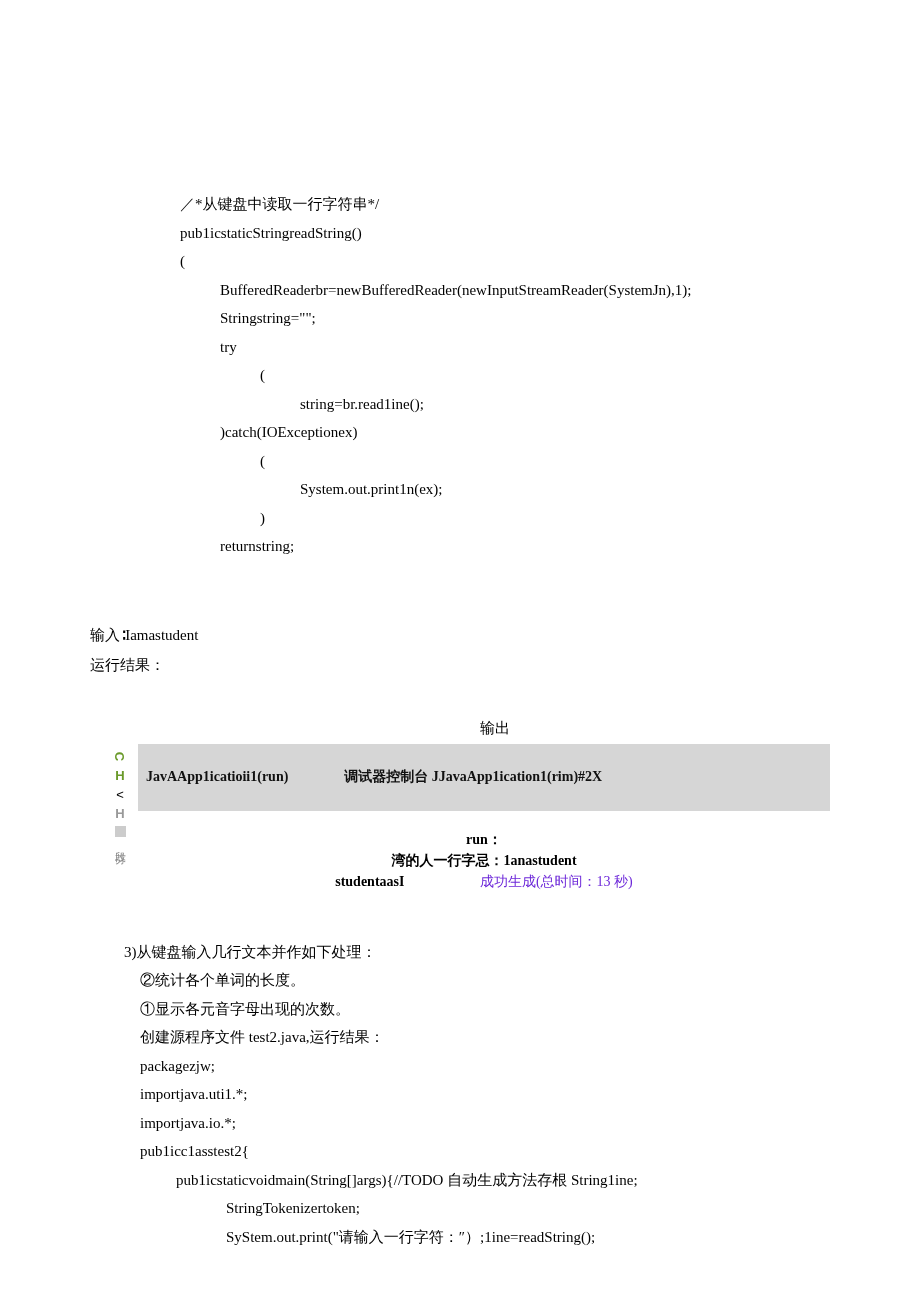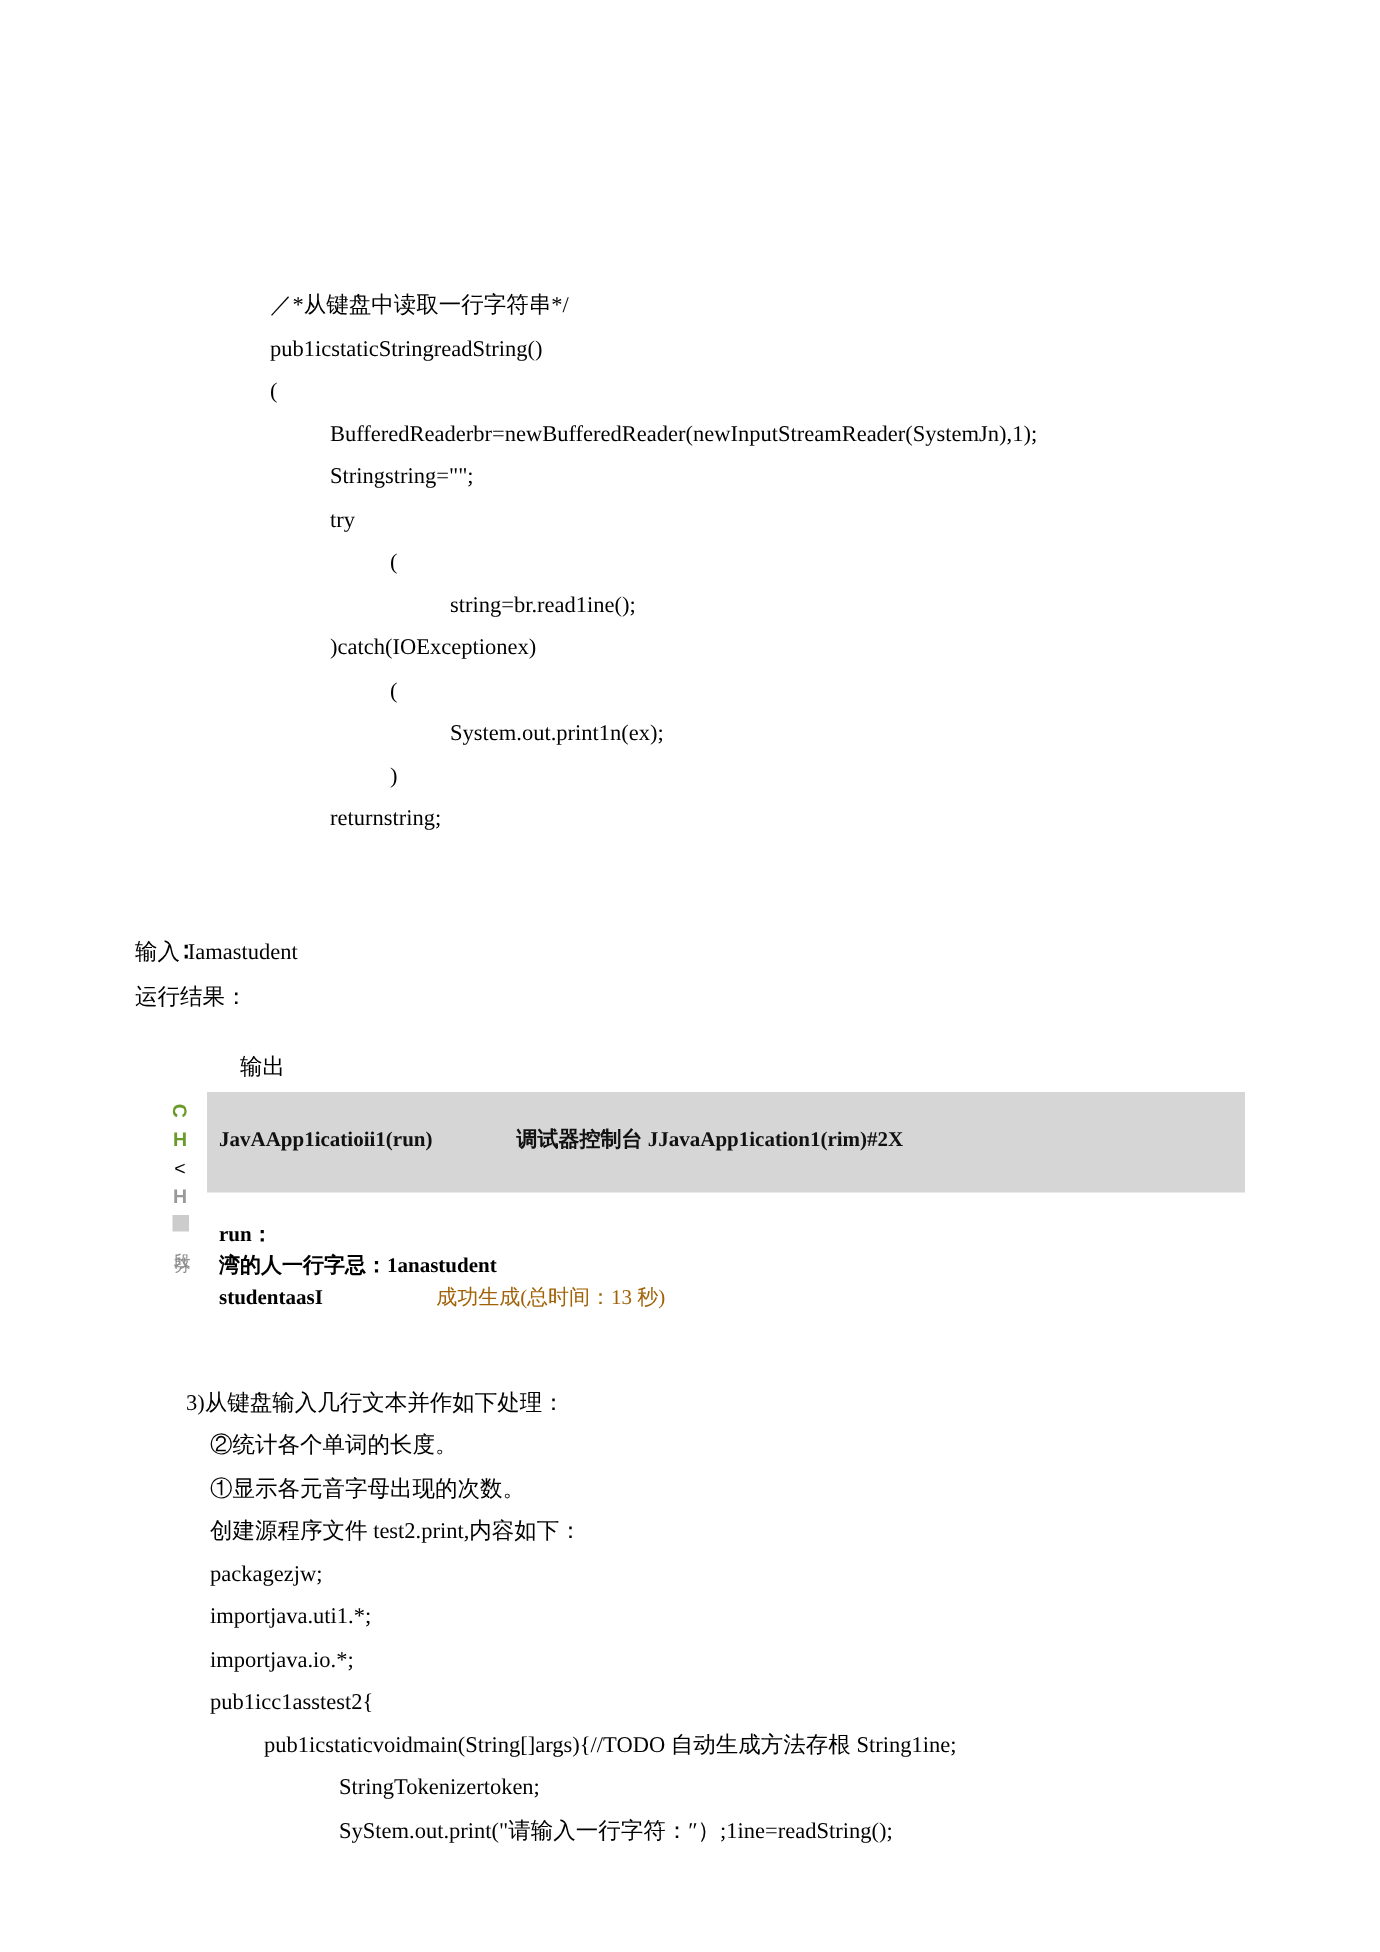--- a/index.html
+++ b/index.html
@@ -27,22 +27,23 @@
   .ind2 { padding-left: 80px; }
   .ind3 { padding-left: 120px; }
 
   .input-section {
     margin-top: 60px;
     font-family: "Times New Roman", "SimSun", serif;
   }
   .input-section div { margin: 2px 0; }
 
   .output-section {
-    margin-top: 18px;
+    margin-top: 34px;
     margin-left: 20px;
+    text-align: center;
   }
   .output-title {
     font-family: "SimSun", serif;
     margin-left: 50px;
     margin-bottom: 2px;
   }
   .output-box {
     display: flex;
     align-items: stretch;
   }
@@ -103,21 +104,21 @@
   }
   .output-console {
     padding: 18px 8px;
     font-family: "Times New Roman", "SimSun", serif;
     font-size: 14px;
     line-height: 1.5;
   }
   .console-run { font-weight: bold; }
   .console-line1 { font-weight: bold; }
   .console-line2 { font-weight: bold; display: inline-block; }
-  .console-success { color: #a16207; margin-left: 72px; font-weight: normal; }
+  .console-success { color: #6d28d9; margin-left: 72px; font-weight: normal; }
 
   .section3 {
     margin-top: 28px;
     margin-left: 34px;
     font-family: "Times New Roman", "SimSun", serif;
   }
   .section3 .heading { }
   .section3 .sub { margin-left: 16px; }
   .section3 .pkg { margin-left: 16px; }
   .section3 .ind-a { margin-left: 52px; }
@@ -174,21 +175,21 @@
           </div>
         </div>
       </div>
     </div>
   </div>
 
   <div class="section3">
     <div class="heading">3)从键盘输入几行文本并作如下处理：</div>
     <div class="sub">②统计各个单词的长度。</div>
     <div class="sub">①显示各元音字母出现的次数。</div>
-    <div class="sub"> 创建源程序文件 test2.print,内容如下：</div>
+    <div class="sub"> 创建源程序文件 test2.java,运行结果：</div>
     <div class="pkg">packagezjw;</div>
     <div class="pkg">importjava.uti1.*;</div>
     <div class="pkg">importjava.io.*;</div>
     <div class="pkg">pub1icc1asstest2{</div>
     <div class="ind-a">pub1icstaticvoidmain(String[]args){//TODO 自动生成方法存根 String1ine;</div>
     <div class="ind-b">StringTokenizertoken;</div>
     <div class="ind-b">SyStem.out.print("请输入一行字符：″）;1ine=readString();</div>
   </div>
 
 </div>

